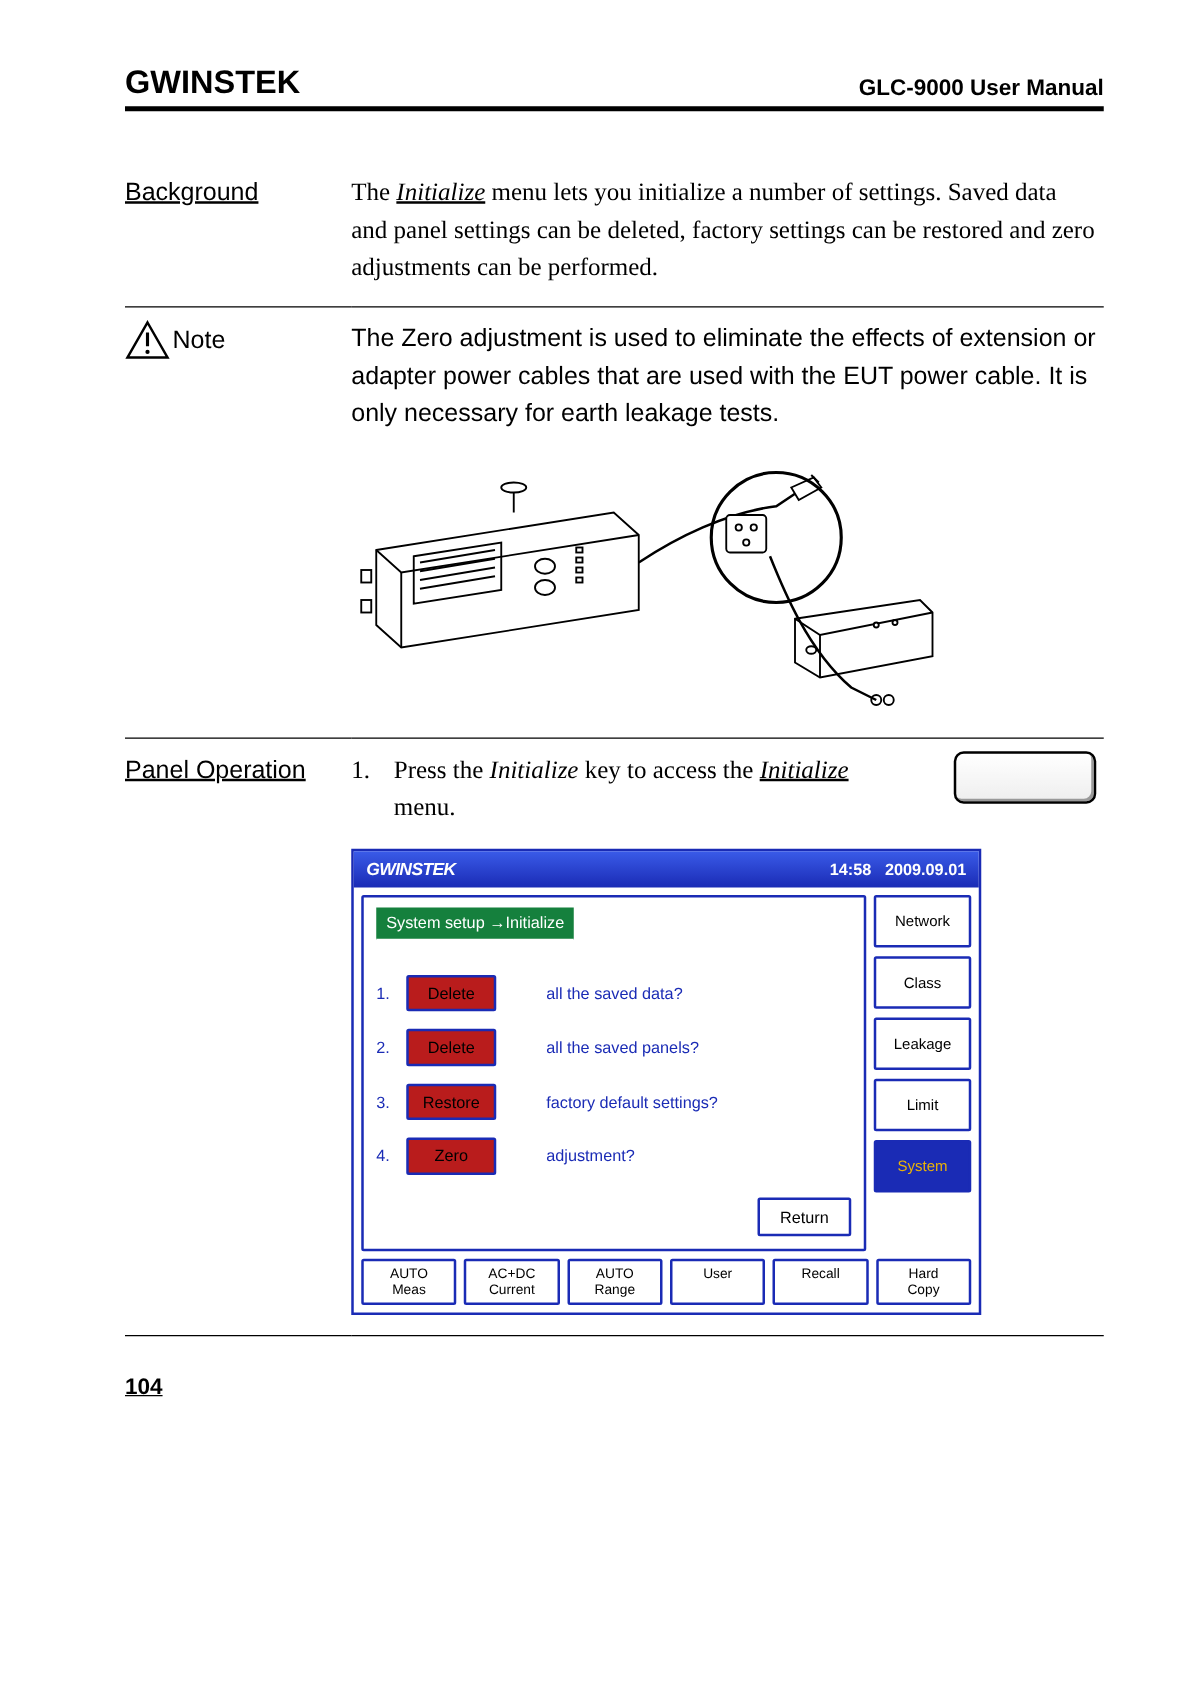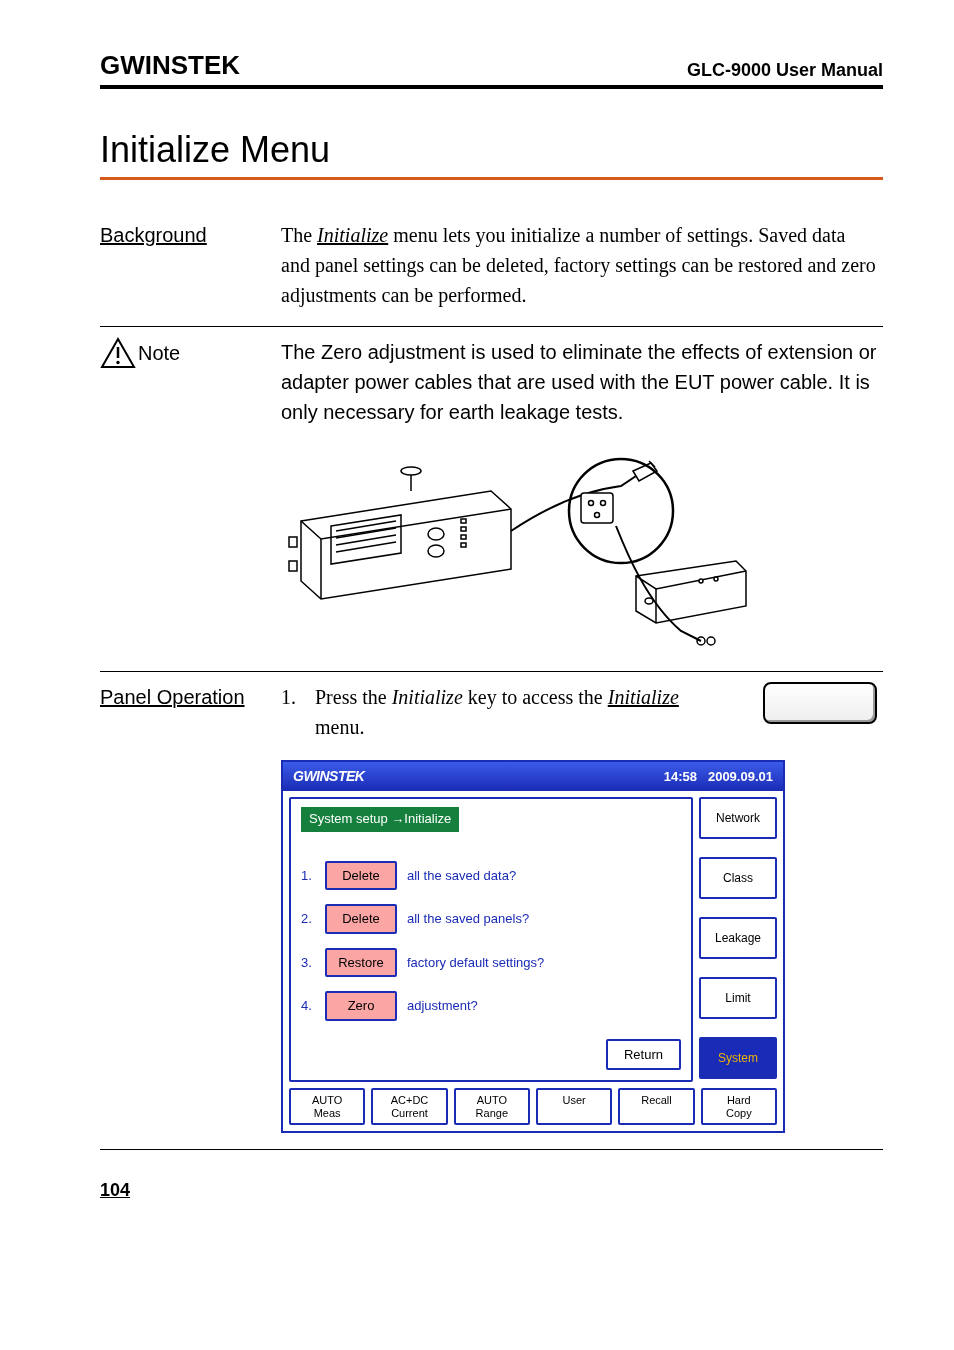--- a/index.html
+++ b/index.html
@@ -147,43 +147,43 @@
   .opt-row {
     display: flex;
     align-items: center;
     gap: 10px;
     margin: 14px 0;
     color: #1a2bb5;
   }
   .opt-row .idx { width: 14px; color: #1a2bb5; }
   .opt-btn {
     border: 2px solid #1a2bb5;
-    background: #fca5a5;
+    background: #b91c1c;
     color: #000;
     padding: 3px 0;
     width: 68px;
     text-align: center;
     border-radius: 2px;
   }
-  .opt-lbl { color: #1a2bb5; }
+  .opt-lbl { color: #1a2bb5; margin-left: 30px; }
   .ret-row { text-align: right; margin-top: 18px; }
   .ret-btn {
     border: 2px solid #1a2bb5;
     background: #fff;
     color: #000;
     padding: 4px 16px;
     display: inline-block;
     border-radius: 2px;
   }
   .ui-side {
     width: 78px;
     padding: 6px 6px 6px 0;
     display: flex;
     flex-direction: column;
-    gap: 18px;
+    gap: 7px;
   }
   .side-btn {
     border: 2px solid #1a2bb5;
     background: #fff;
     color: #000;
     text-align: center;
     padding: 10px 2px;
     border-radius: 2px;
     font-size: 12px;
   }
@@ -211,21 +211,20 @@
 </head>
 <body>
 
 <div class="page">
 
   <div class="header">
     <div class="brand"><span class="gw">GWINSTEK</span></div>
     <div class="manual-title">GLC-9000 User Manual</div>
   </div>
 
-  <h1 class="section-title">Initialize Menu</h1>
 
   <table class="content-table">
     <tbody>
         <tr>
       <td class="label">Background</td>
       <td class="body-text">
         <span>The </span><span class="underline-ital">Initialize</span><span> menu lets you initialize a number of settings. Saved data and panel settings can be deleted, factory settings can be restored and zero adjustments can be performed.</span>
       </td>
     </tr>
 

